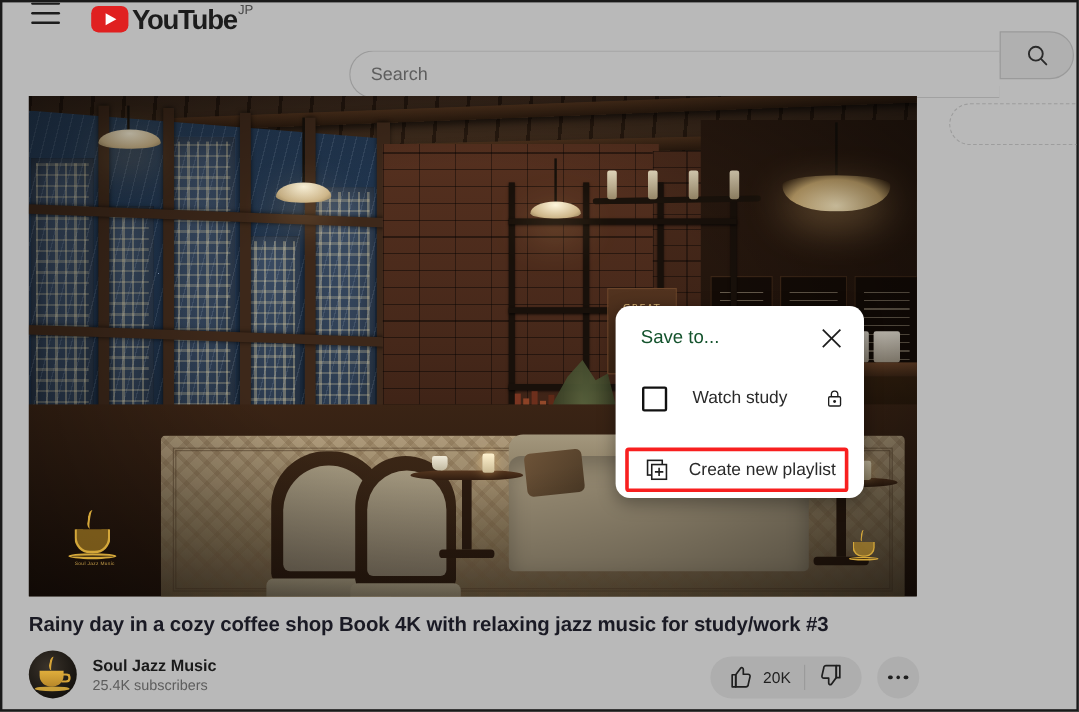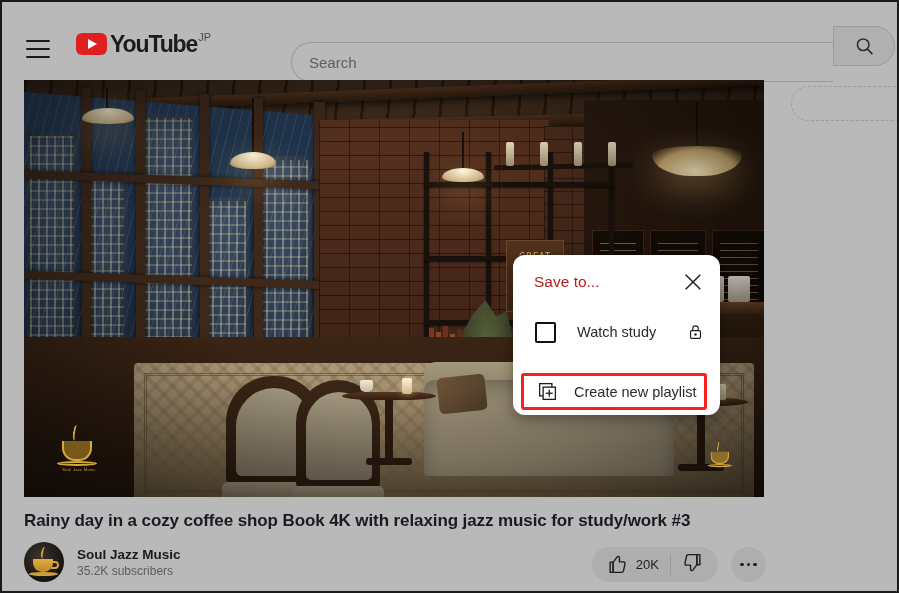--- a/index.html
+++ b/index.html
@@ -11,21 +11,21 @@
   body {
     background: #b9b9b9;
     border: 2px solid #1a1a1a;
     position: relative;
   }
 
   
   .header {
     position: absolute; top: 0; left: 0;
     width: 895px; height: 56px;
-    display: flex; align-items: flex-end;
+    display: flex; align-items: flex-start;
   }
   .hamburger {
     width: 24px; height: 18px;
     margin-left: 24px;
     display: flex; flex-direction: column; justify-content: space-between;
     cursor: pointer;
   }
   .hamburger span { display: block; height: 2px; background: #1c1c1c; border-radius: 1px; }
 
   .logo-wrap {
@@ -407,21 +407,21 @@
     width: 207px; height: 160px;
     background: #fff;
     border-radius: 12px;
     box-shadow: 0 4px 14px rgba(0,0,0,.35);
     z-index: 40;
   }
   .sd-head {
     display: flex; align-items: center; justify-content: space-between;
     padding: 16px 16px 0 21px;
   }
-  .sd-title { font-size: 15.5px; color: #b91c1c; }
+  .sd-title { font-size: 15.5px; color: #14532d; }
   .sd-close { width: 22px; height: 22px; cursor: pointer; }
   .sd-close line { stroke: #1d1d1d; stroke-width: 1.6; }
 
   .sd-row {
     display: flex; align-items: center;
     padding: 0 16px 0 22px;
     height: 34px;
     margin-top: 22px;
     cursor: pointer;
   }
@@ -744,21 +744,21 @@
 
 <div class="meta-row">
   <div class="avatar">
     <div class="av-steam"></div>
     <div class="av-cup"></div>
     <div class="av-handle"></div>
     <div class="av-saucer"></div>
   </div>
   <div class="ch-text">
     <div class="ch-name">Soul Jazz Music</div>
-    <div class="ch-subs">35.2K subscribers</div>
+    <div class="ch-subs">25.4K subscribers</div>
   </div>
 </div>
 
 <div class="actions-row">
   <div class="pill">
     <div style="display:flex;align-items:center">
       <svg class="ico" viewBox="0 0 24 24">
         <path d="M7 21V9.5l4.6-6.2c.9-1.1 2.6-.4 2.6 1V9h4.6c1.2 0 2.1 1.1 1.8 2.3l-1.7 7.4A2.2 2.2 0 0 1 16.7 21H7z"></path>
         <path d="M7 9.5H3.6v11.5H7z"></path>
       </svg>

